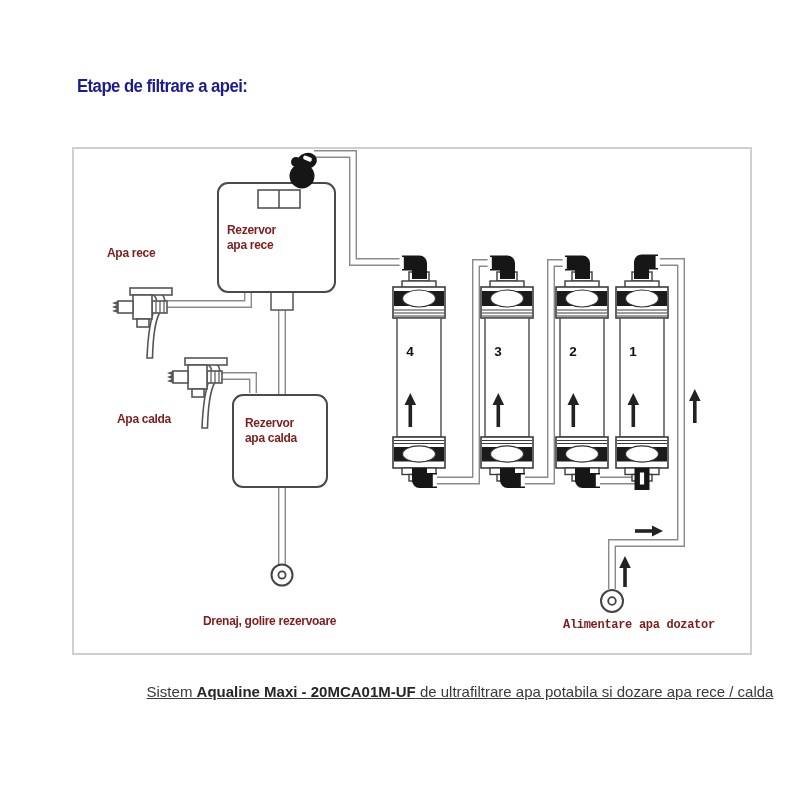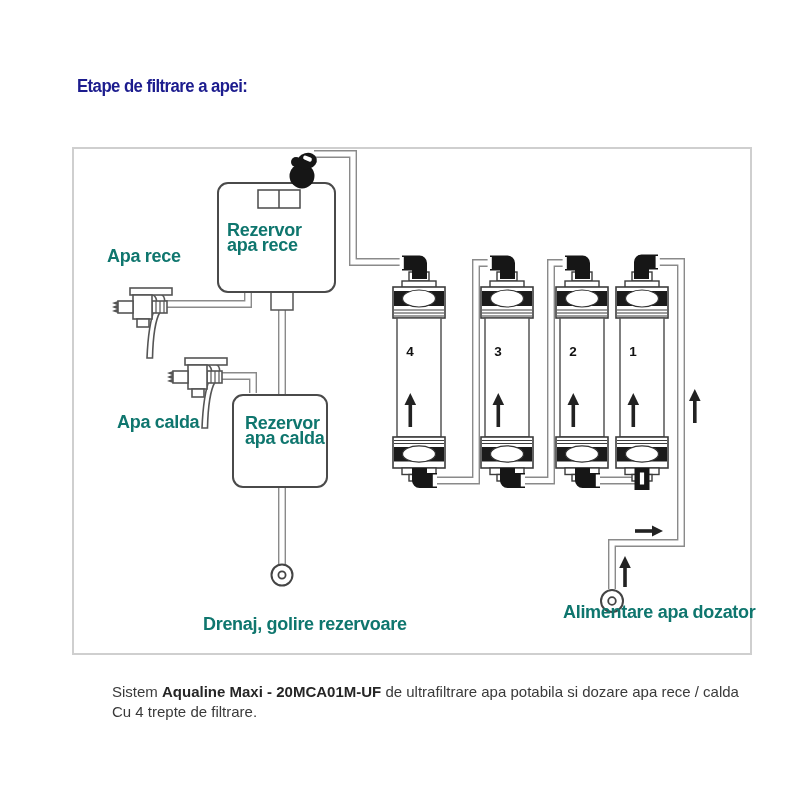--- a/index.html
+++ b/index.html
@@ -3,27 +3,27 @@
 <meta charset="utf-8">
 <style>
   html,body{margin:0;padding:0;background:#fff;}
   body{width:800px;height:800px;position:relative;overflow:hidden;
        font-family:"Liberation Sans", sans-serif;}
   .title{position:absolute;left:77px;top:76px;font-size:18px;font-weight:bold;
          color:#1c1c8e;letter-spacing:-0.6px;transform:scaleX(.93);transform-origin:left top;}
   .frame{position:absolute;left:72px;top:147px;width:676px;height:504px;
          border:2px solid #cfcfcf;background:#fff;}
   .diagram-svg{position:absolute;left:0;top:0;width:800px;height:800px;}
-  .dlabel{position:absolute;font-weight:bold;color:#0f766e;font-size:18px;
+  .dlabel{position:absolute;font-weight:bold;color:#7f1d1d;font-size:12px;
           letter-spacing:-0.3px;white-space:nowrap;}
   .dlabel.two-line{line-height:15px;}
   .fnum{position:absolute;width:28px;text-align:center;font-weight:bold;
         color:#111;font-size:13.5px;top:344px;}
-  .caption{position:absolute;left:112px;top:682px;width:680px;text-align:left;
-           font-size:15px;line-height:19.5px;color:#3a3a3a;}
+  .caption{position:absolute;left:120px;top:682px;width:680px;text-align:center;
+           font-size:15px;line-height:19.5px;color:#3a3a3a;text-decoration:underline;}
   .caption b{color:#262626;}
 </style>
 </head>
 <body>
 
 <div class="title">Etape de filtrare a apei:</div>
 
 <div class="frame"></div>
 
 <svg class="diagram-svg" viewBox="0 0 800 800" xmlns="http://www.w3.org/2000/svg">
@@ -161,23 +161,22 @@
 <div class="dlabel two-line" style="left:227px;top:223px;">
   <div>Rezervor</div>
   <div>apa rece</div>
 </div>
 <div class="dlabel two-line" style="left:245px;top:416px;">
   <div>Rezervor</div>
   <div>apa calda</div>
 </div>
 
 <div class="dlabel" style="left:203px;top:594px;margin-top:20px;">Drenaj, golire rezervoare</div>
-<div class="dlabel" style="left:563px;top:602px;">Alimentare apa dozator</div>
+<div class="dlabel" style="left:563px;top:618px;font-family:Liberation Mono, monospace;">Alimentare apa dozator</div>
 
 <div class="fnum" style="left:396px;">4</div>
 <div class="fnum" style="left:484px;">3</div>
 <div class="fnum" style="left:559px;">2</div>
 <div class="fnum" style="left:619px;">1</div>
 
 <div class="caption">
   <div><span>Sistem </span><b>Aqualine Maxi - 20MCA01M-UF</b><span> de ultrafiltrare apa potabila si dozare apa rece / calda</span></div>
-  <div>Cu 4 trepte de filtrare.</div>
 </div>
 
 </body></html>

